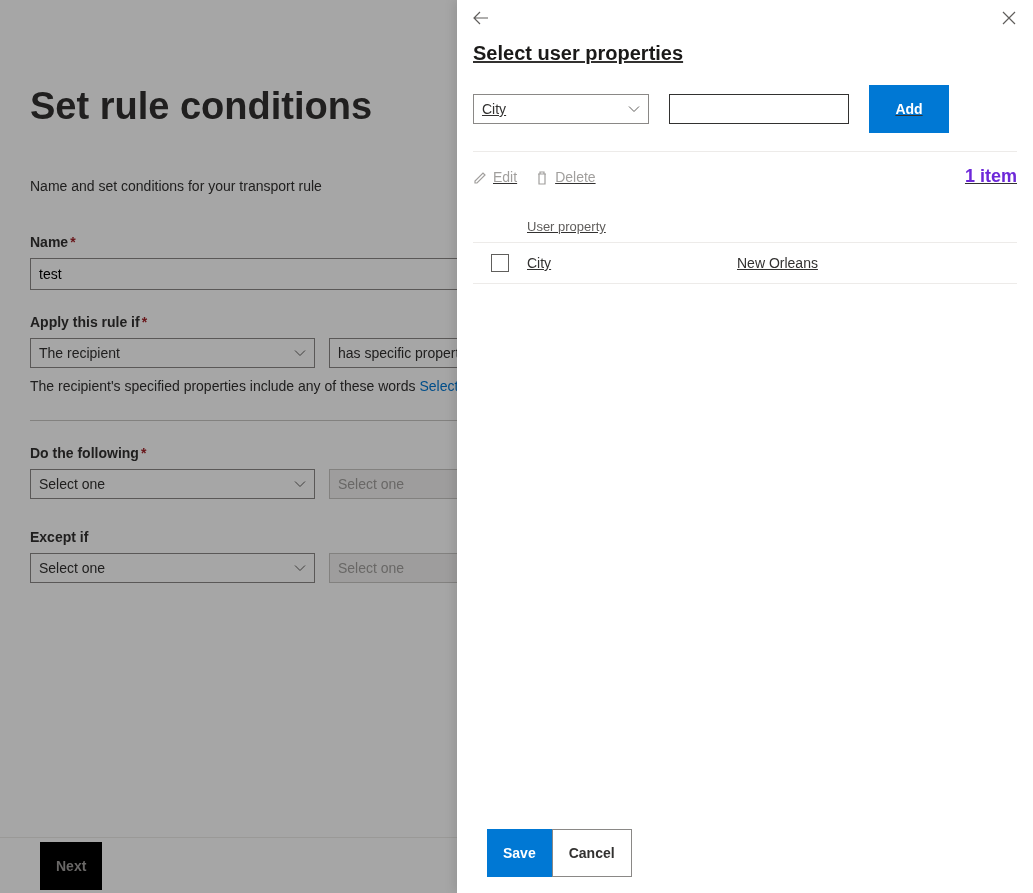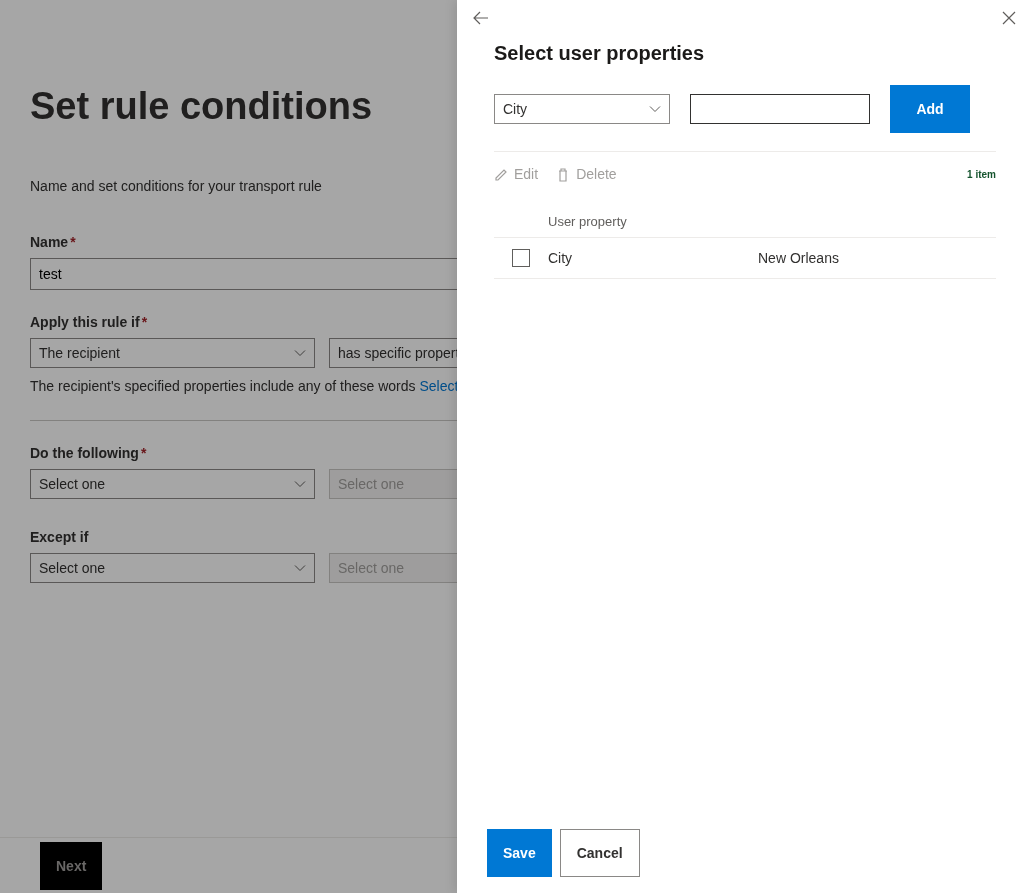--- a/index.html
+++ b/index.html
@@ -134,23 +134,24 @@
       padding: 0 12px;
     }
     .icon-btn {
       width: 24px; height: 24px;
       display: inline-flex; align-items: center; justify-content: center;
       cursor: pointer;
       color: #605e5c;
       background: none; border: none;
     }
     .panel-content {
-      padding: 0 37px;
+      padding: 0 16px;
       flex: 1;
       overflow: auto;
+      text-decoration: underline;
     }
     .panel-title {
       font-size: 20px;
       font-weight: 700;
       margin-top: 6px;
       margin-bottom: 20px;
       color: #1b1a19;
     }
     .add-row {
       display: flex;
@@ -168,21 +169,21 @@
       margin-bottom: 24px;
     }
     .toolbar-actions { display: flex; gap: 18px; }
     .toolbar-btn {
       display: inline-flex; align-items: flex-end; gap: 6px;
       color: #a19f9d;
       font-size: 14px;
       background: none; border: none;
       cursor: default;
     }
-    .item-count { font-weight: 600; font-size: 10px; color: #14532d; }
+    .item-count { font-weight: 600; font-size: 18px; color: #6d28d9; }
     .table-header {
       display: flex;
       align-items: center;
       padding: 8px 0;
       font-size: 13px;
       color: #605e5c;
     }
     .col-check { width: 54px; display:flex; justify-content:center; }
     .col-prop { width: 210px; }
     .col-val { flex: 1; }
@@ -197,21 +198,21 @@
     }
     .checkbox {
       width: 18px; height: 18px;
       border: 1px solid #605e5c;
       background: #fff;
       display: inline-block;
     }
     .panel-footer {
       padding: 16px 30px;
       display: flex;
-      gap: 8px;
+      gap: 0;
     }
     svg { display: block; }
   </style>
 </head>
 <body>
 
 <div class="main-page">
   <h1 class="page-title">Set rule conditions</h1>
   <p class="page-subtitle">Name and set conditions for your transport rule</p>
 

